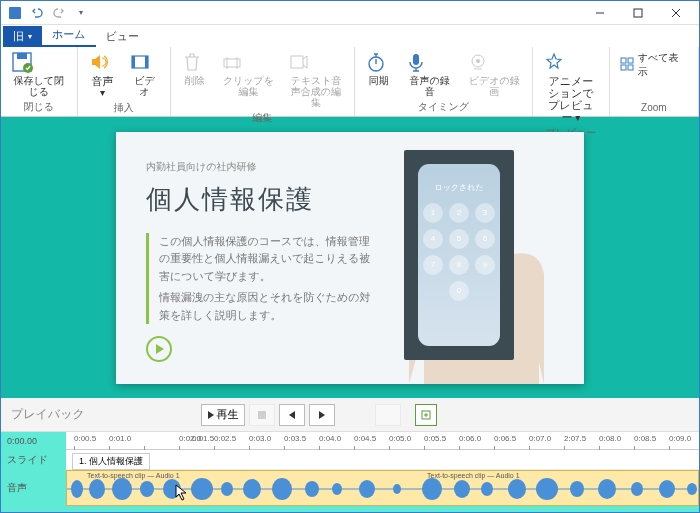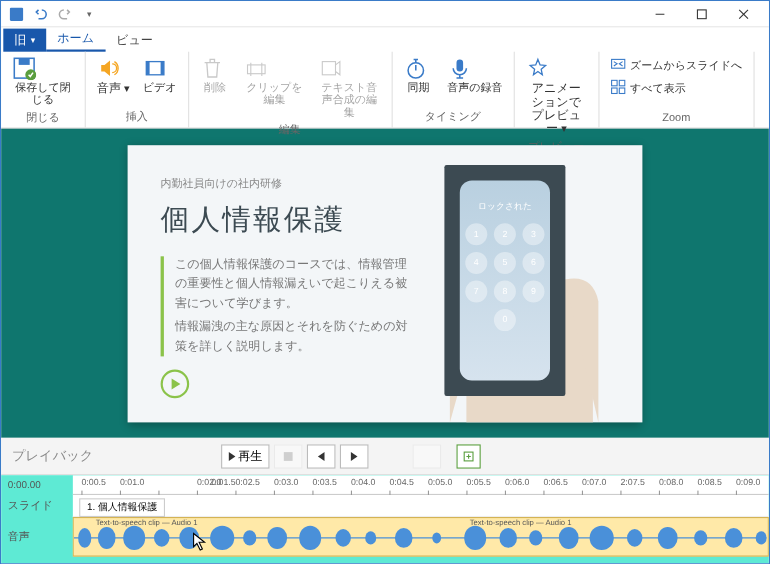--- a/index.html
+++ b/index.html
@@ -16,21 +16,21 @@
 .ribbon{height:70px;background:#fff;border-bottom:1px solid #ccc;display:flex;}
 .rgroup{border-right:1px solid #e0e0e0;display:flex;flex-direction:column;padding:2px 6px;}
 .rgroup-btns{display:flex;gap:4px;flex:1;align-items:flex-start;}
 .rgroup-label{font-size:10px;color:#666;text-align:center;padding:1px 0;}
 .rbtn{display:flex;flex-direction:column;gap:2px;padding:2px 4px;cursor:pointer;min-width:36px;}
 .rbtn.disabled{opacity:0.45;}
 .rbtn-icon{width:22px;height:22px;display:flex;align-items:center;justify-content:center;}
 .rbtn-label{font-size:10px;color:#333;text-align:center;line-height:1.1;white-space:normal;max-width:56px;}
 .rbtn-sm{display:flex;align-items:center;gap:4px;padding:2px 4px;cursor:pointer;}
 .rbtn-sm-label{font-size:10px;color:#333;}
-.stage{background:#0f766e;height:281px;display:flex;align-items:center;justify-content:center;}
+.stage{background:#14b8a6;height:281px;display:flex;align-items:center;justify-content:center;}
 .slide{width:468px;height:252px;background:#f3f6f8;box-shadow:0 2px 8px rgba(0,0,0,.3);position:relative;padding:28px 30px;display:flex;}
 .slide-left{width:230px;}
 .slide-eyebrow{color:#888;font-size:10px;margin-bottom:8px;}
 .slide-title{color:#3c4a52;font-size:26px;font-weight:400;margin-bottom:16px;letter-spacing:2px;}
 .slide-body{border-left:3px solid #8bc34a;padding-left:10px;font-size:9px;color:#777;line-height:1.6;}
 .slide-right{flex:1;position:relative;}
 .hand{position:absolute;right:-30px;bottom:-28px;width:220px;height:220px;}
 .phone{position:absolute;right:40px;top:-10px;width:110px;height:210px;background:#3c4a52;border-radius:2px;padding:14px;}
 .phone-screen{width:100%;height:100%;background:linear-gradient(#b9d0e0,#d6e3ee);border-radius:11px;display:flex;flex-direction:column;align-items:center;padding-top:18px;}
 .phone-lock{color:#fff;font-size:8px;margin-bottom:10px;}
@@ -196,44 +196,47 @@
       </div>
       <div class="rbtn">
         <div class="rbtn-icon">
             <svg width="22" height="22">
               <rect x="8" y="3" width="6" height="11" rx="3" fill="#3a7bc8"></rect>
               <path d="M5 11a6 6 0 0 0 12 0M11 17v3M8 20h6" fill="none" stroke="#3a7bc8" stroke-width="1.4"></path>
             </svg>
           </div>
         <div class="rbtn-label">音声の録音</div>
       </div>
+      <div class="rbtn disabled">
+        <div class="rbtn-icon">
+            <svg width="22" height="22">
+              <circle cx="11" cy="10" r="6" fill="none" stroke="#888"></circle>
+              <circle cx="11" cy="10" r="2" fill="#888"></circle>
+              <path d="M7 18h8" stroke="#888"></path>
+            </svg>
+          </div>
+        <div class="rbtn-label">ビデオの録画</div>
+      </div>
     </div>
     <div class="rgroup-label">タイミング</div>
   </div>
   <div class="rgroup">
     <div class="rgroup-btns">
       <div class="rbtn">
         <div class="rbtn-icon">
             <svg width="22" height="22">
               <path d="M11 3l2 5 5 .5-4 3.5 1 5-4-3-4 3 1-5-4-3.5 5-.5z" fill="none" stroke="#3a7bc8" stroke-width="1.2"></path>
             </svg>
           </div>
         <div class="rbtn-label"><span>アニメーションでプレビュー</span> ▾</div>
       </div>
     </div>
     <div class="rgroup-label">プレビュー</div>
   </div>
   <div class="rgroup" style="flex-direction:column;justify-content:flex-start;">
-    <div class="rbtn-sm">
-      <span><svg width="14" height="14">
-            <rect x="1" y="3" width="12" height="8" fill="none" stroke="#3a7bc8"></rect>
-            <path d="M3 5l3 2-3 2M11 5l-3 2 3 2" stroke="#3a7bc8" fill="none"></path>
-          </svg></span>
-      <span class="rbtn-sm-label">ズームからスライドへ</span>
-    </div>
     <div class="rbtn-sm">
       <span><svg width="14" height="14">
             <rect x="1" y="1" width="5" height="5" fill="none" stroke="#3a7bc8"></rect>
             <rect x="8" y="1" width="5" height="5" fill="none" stroke="#3a7bc8"></rect>
             <rect x="1" y="8" width="5" height="5" fill="none" stroke="#3a7bc8"></rect>
             <rect x="8" y="8" width="5" height="5" fill="none" stroke="#3a7bc8"></rect>
           </svg></span>
       <span class="rbtn-sm-label">すべて表示</span>
     </div>
     <div style="flex:1"></div>

